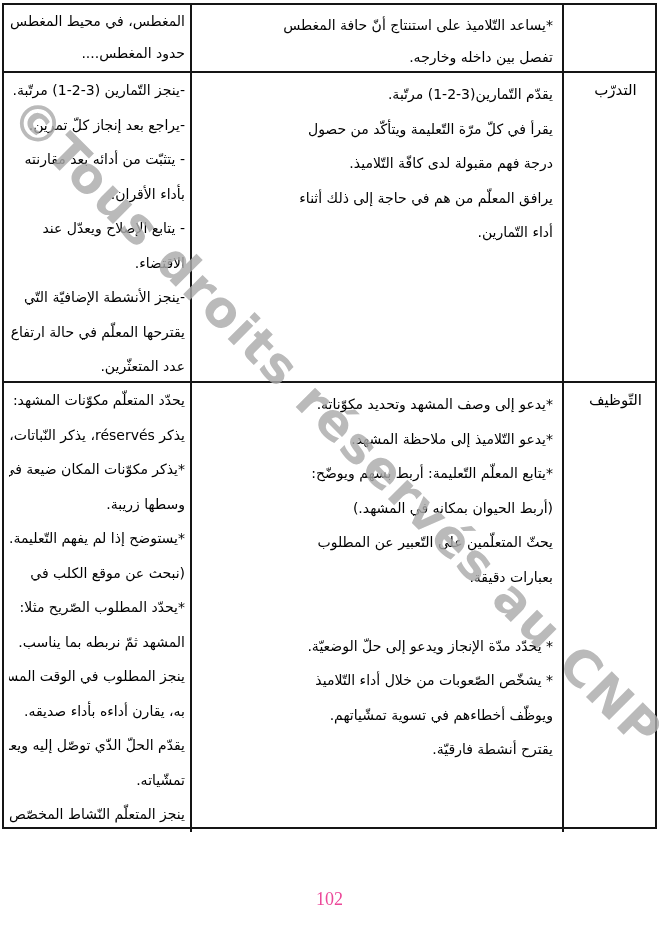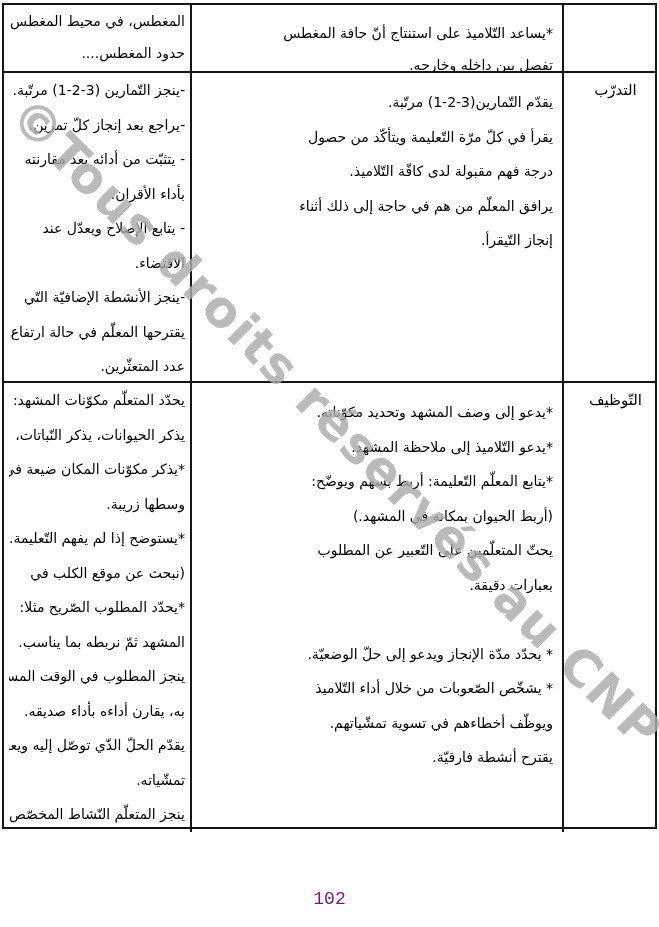--- a/index.html
+++ b/index.html
@@ -13,39 +13,39 @@
   .doc-table{
     position:absolute;left:2px;top:3px;width:655px;height:826px;
     border:2px solid #151515;box-sizing:border-box;
     display:grid;grid-template-rows:66px 310px 1fr;
     direction:rtl;background:#fff;
   }
   .trow{display:grid;grid-template-columns:93px 372px 1fr;box-sizing:border-box;}
   .trow + .trow{border-top:2px solid #151515;}
   .cell{box-sizing:border-box;overflow:hidden;padding-left:12px;}
   .cell-phase{border-left:2px solid #151515;text-align:center;font-size:15px;}
-  .cell-teacher{border-left:2px solid #151515;padding:12px 9px;font-size:14px;}
+  .cell-teacher{border-left:2px solid #151515;padding:4px 9px;font-size:14px;}
   .cell-student{padding:0 5px;font-size:14px;}
   .tl{height:34.5px;line-height:34.5px;white-space:nowrap;overflow:hidden;text-align:right;}
   .cell-phase .tl{text-align:center;}
   .row1 .tl{height:32px;line-height:32px;}
 
   
   .watermark{
     position:absolute;left:40px;top:86px;z-index:5;
     transform:rotate(45deg);transform-origin:0 0;
     font-family:"DejaVu Sans",sans-serif;font-weight:bold;
     font-size:50px;letter-spacing:2px;white-space:nowrap;
     color:#ababab;opacity:0.82;pointer-events:none;
   }
 
   
   .page-number{
     position:absolute;left:0;top:889px;width:100%;text-align:center;
-    font-family:Liberation Mono, monospace;font-size:18px;color:#701a75;
+    font-family:Liberation Serif, serif;font-size:18px;color:#ec4899;
   }
 </style>
 </head>
 <body>
 
 <div class="page">
 
   <div class="doc-table">
 
     <div class="trow row1">
@@ -69,21 +69,21 @@
     <div class="trow row2">
       <div class="cell cell-phase">
         <div class="tl">التدرّب</div>
       </div>
       <div class="cell cell-teacher">
         <div>
             <div class="tl">يقدّم التّمارين(3-2-1) مرتّبة.</div>
             <div class="tl">يقرأ في كلّ مرّة التّعليمة ويتأكّد من حصول</div>
             <div class="tl">درجة فهم مقبولة لدى كافّة التّلاميذ.</div>
             <div class="tl">يرافق المعلّم من هم في حاجة إلى ذلك أثناء</div>
-            <div class="tl">إنجاز التّيقرأ.</div>
+            <div class="tl">أداء التّمارين.</div>
           </div>
       </div>
       <div class="cell cell-student">
         <div>
             <div class="tl">-ينجز التّمارين (3-2-1) مرتّبة.</div>
             <div class="tl">-يراجع بعد إنجاز كلّ تمرين.</div>
             <div class="tl">- يتثبّت من أدائه بعد مقارنته</div>
             <div class="tl">بأداء الأقران.</div>
             <div class="tl">- يتابع الإصلاح ويعدّل عند</div>
             <div class="tl">الاقتضاء.</div>
@@ -109,21 +109,21 @@
             <div class="tl">&nbsp;</div>
             <div class="tl">* يحدّد مدّة الإنجاز ويدعو إلى حلّ الوضعيّة.</div>
             <div class="tl">* يشخّص الصّعوبات من خلال أداء التّلاميذ</div>
             <div class="tl">ويوظّف أخطاءهم في تسوية تمشّياتهم.</div>
             <div class="tl">يقترح أنشطة فارقيّة.</div>
           </div>
       </div>
       <div class="cell cell-student">
         <div>
             <div class="tl">يحدّد المتعلّم مكوّنات المشهد:</div>
-            <div class="tl">يذكر الحيوانات، يذكر النّباتات،</div>
+            <div class="tl">يذكر réservés، يذكر النّباتات،</div>
             <div class="tl">*يذكر مكوّنات المكان ضيعة في</div>
             <div class="tl">وسطها زريبة.</div>
             <div class="tl">*يستوضح إذا لم يفهم التّعليمة..</div>
             <div class="tl">(نبحث عن موقع الكلب في</div>
             <div class="tl">*يحدّد المطلوب الصّريح مثلا:</div>
             <div class="tl">المشهد ثمّ نربطه بما يناسب.</div>
             <div class="tl">ينجز المطلوب في الوقت المسموح</div>
             <div class="tl">به، يقارن أداءه بأداء صديقه.</div>
             <div class="tl">يقدّم الحلّ الذّي توصّل إليه ويعدّل</div>
             <div class="tl">تمشّياته.</div>

